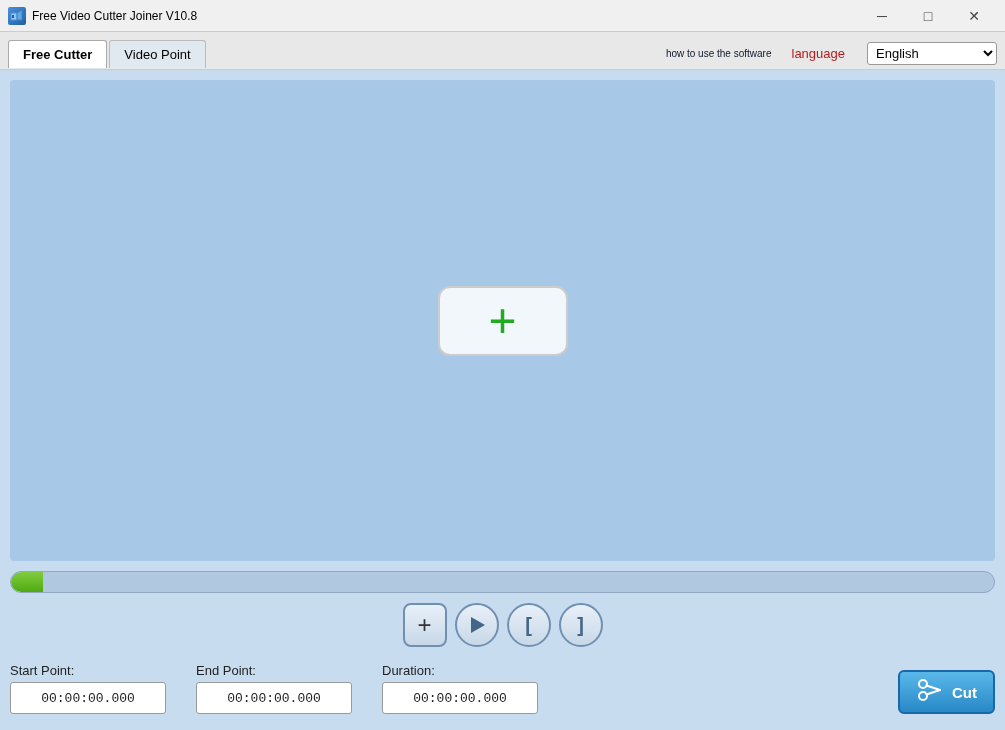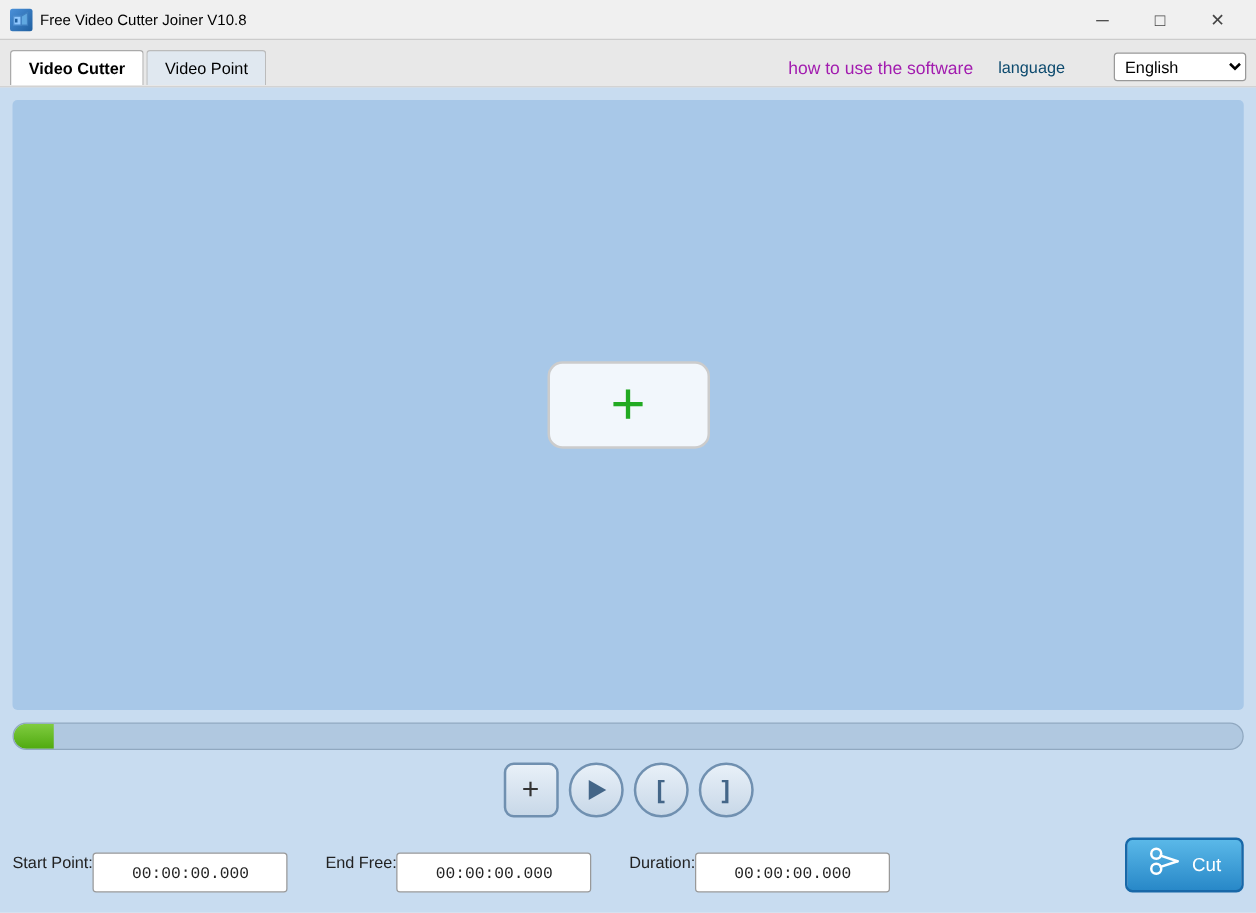--- a/index.html
+++ b/index.html
@@ -92,40 +92,39 @@
     }
     .tab.active {
       background: #fff;
       font-weight: 600;
       border-color: #aaa;
       position: relative;
       z-index: 2;
     }
     .tab-spacer { flex: 1; }
     .help-link {
-      color: #a21caf;
-      font-size: 14px;
+      color: #0f172a;
+      font-size: 10px;
       text-decoration: none;
       margin-right: 20px;
       cursor: pointer;
     }
     .language-label {
       font-size: 13px;
-      color: #0c4a6e;
-      margin-right: 6px;
+      color: #b91c1c;
+      margin-right: 22px;
     }
     .language-select {
       font-size: 13px;
       padding: 2px 4px;
       border: 1px solid #999;
       border-radius: 3px;
       background: white;
-      width: 106px;
-      cursor: pointer;
-      margin-left: 33px;
+      width: 130px;
+      cursor: pointer;
     }
 
     
     .content-area {
       flex: 1;
       display: flex;
       flex-direction: column;
       background: #c8dcf0;
       padding: 10px;
     }
@@ -211,21 +210,21 @@
 
     
     .bottom-row {
       display: flex;
       align-items: flex-end;
       padding: 4px 0 6px 0;
       gap: 0;
     }
     .time-field-group {
       display: flex;
-      flex-direction: row;
+      flex-direction: column;
       margin-right: 30px;
     }
     .time-field-label {
       font-size: 13px;
       color: #222;
       margin-bottom: 4px;
     }
     .time-field-input {
       width: 156px;
       height: 32px;
@@ -238,21 +237,21 @@
       color: #222;
       padding: 0 4px;
     }
     .cut-button {
       margin-left: auto;
       background: linear-gradient(180deg, #5ab8e8 0%, #2888c8 100%);
       border: 2px solid #1868a8;
       border-radius: 6px;
       color: white;
       font-size: 15px;
-      font-weight: normal;
+      font-weight: bold;
       cursor: pointer;
       display: flex;
       align-items: center;
       gap: 8px;
       padding: 6px 16px;
       height: 44px;
     }
     .cut-icon {
       font-size: 20px;
     }
@@ -285,21 +284,21 @@
     <button class="title-btn">─</button>
     <button class="title-btn">□</button>
     <button class="title-btn close">✕</button>
   </div>
 </div>
 
 <div class="main-window">
 
   <div class="tab-bar">
     <div class="tab active">
-      <span>Video Cutter</span>
+      <span>Free Cutter</span>
     </div>
     <div class="tab">
       <span>Video Point</span>
     </div>
     <div class="tab-spacer"></div>
     <a class="help-link">how to use the software</a>
     <span class="language-label">language</span>
     <select class="language-select">
       <option>English</option>
       <option>Chinese</option>
@@ -336,21 +335,21 @@
         <span style="font-size:20px; font-weight:bold;">]</span>
       </button>
     </div>
 
     <div class="bottom-row">
       <div class="time-field-group">
         <span class="time-field-label">Start Point:</span>
         <input class="time-field-input" type="text" value="00:00:00.000" style="">
       </div>
       <div class="time-field-group">
-        <span class="time-field-label">End Free:</span>
+        <span class="time-field-label">End Point:</span>
         <input class="time-field-input" type="text" value="00:00:00.000" style="">
       </div>
       <div class="time-field-group">
         <span class="time-field-label">Duration:</span>
         <input class="time-field-input" type="text" value="00:00:00.000" style="">
       </div>
       <button class="cut-button">
         <span class="cut-icon">
           <svg width="28" height="28" viewBox="0 0 28 28" fill="none">
             <circle cx="7" cy="8" r="4" stroke="white" stroke-width="2"></circle>

